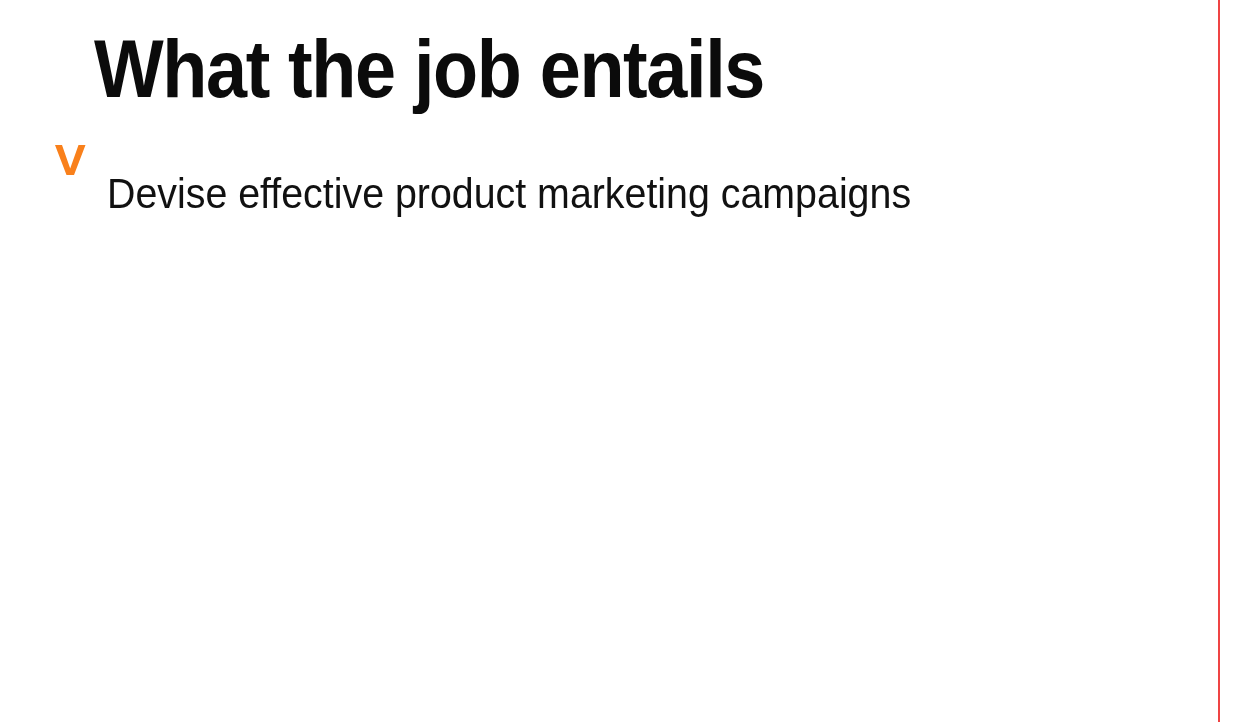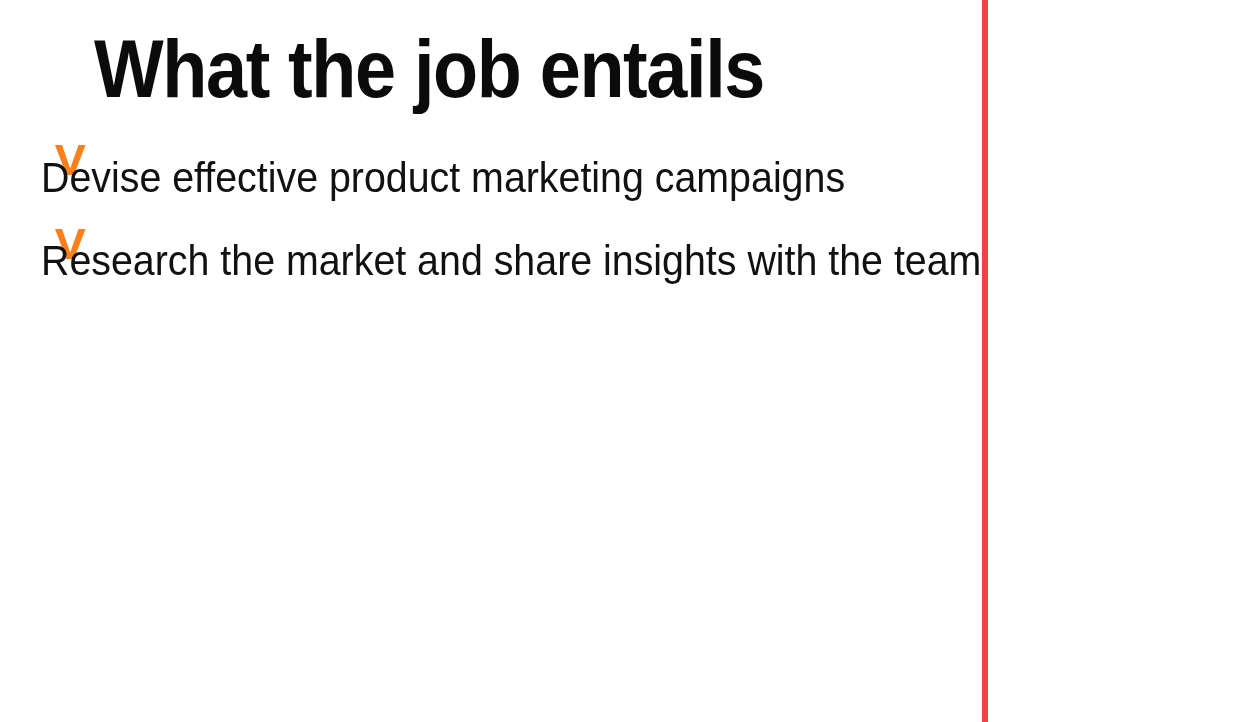--- a/index.html
+++ b/index.html
@@ -9,25 +9,25 @@
   body {
     width: 1237px;
     height: 722px;
     background: #ffffff;
     font-family: "Liberation Sans", sans-serif;
     overflow: hidden;
   }
 
   .slide {
     position: relative;
-    width: 988px;
+    width: 1220px;
     height: 722px;
     background: #ffffff;
     box-sizing: border-box;
-    border-right: 6px solid #ef4444;
+    border-right: 2px solid #ef4444;
     overflow: hidden;
   }
 
   .slide-title {
     position: absolute;
     left: 94px;
     top: 21px;
     margin: 0;
     font-family: "Liberation Sans", sans-serif;
     font-weight: 700;
@@ -46,24 +46,24 @@
     top: 134px;
     width: 1237px;
     margin: 0;
     padding: 0;
     list-style: none;
   }
 
   .entails-item {
     position: relative;
     height: 83.5px;
-    padding-left: 41px;
+    padding-left: 107px;
     box-sizing: border-box;
     display: flex;
-    align-items: center;
+    align-items: flex-end;
   }
 
   .check-icon {
     position: absolute;
     left: 53px;
     top: 8px;
     width: 34px;
     height: 38px;
     display: block;
     color: #f9801b;
@@ -104,23 +104,15 @@
         </svg>
       </span>
       <span class="item-text">Devise effective product marketing campaigns</span>
     </li>
 
 
 
 
 
 
-    <li class="entails-item">
-      <span class="check-icon">
-        <svg viewBox="0 0 34 38" aria-hidden="true">
-          <path d="M2 3 L13.5 33 L21 33 L32.5 3 L25.5 3 L17.2 26.5 L9 3 Z" fill="currentColor"></path>
-        </svg>
-      </span>
-      <span class="item-text">Research the market and share insights with the team</span>
-    </li>
 
   </ul>
 </div>
 
 </body></html>

